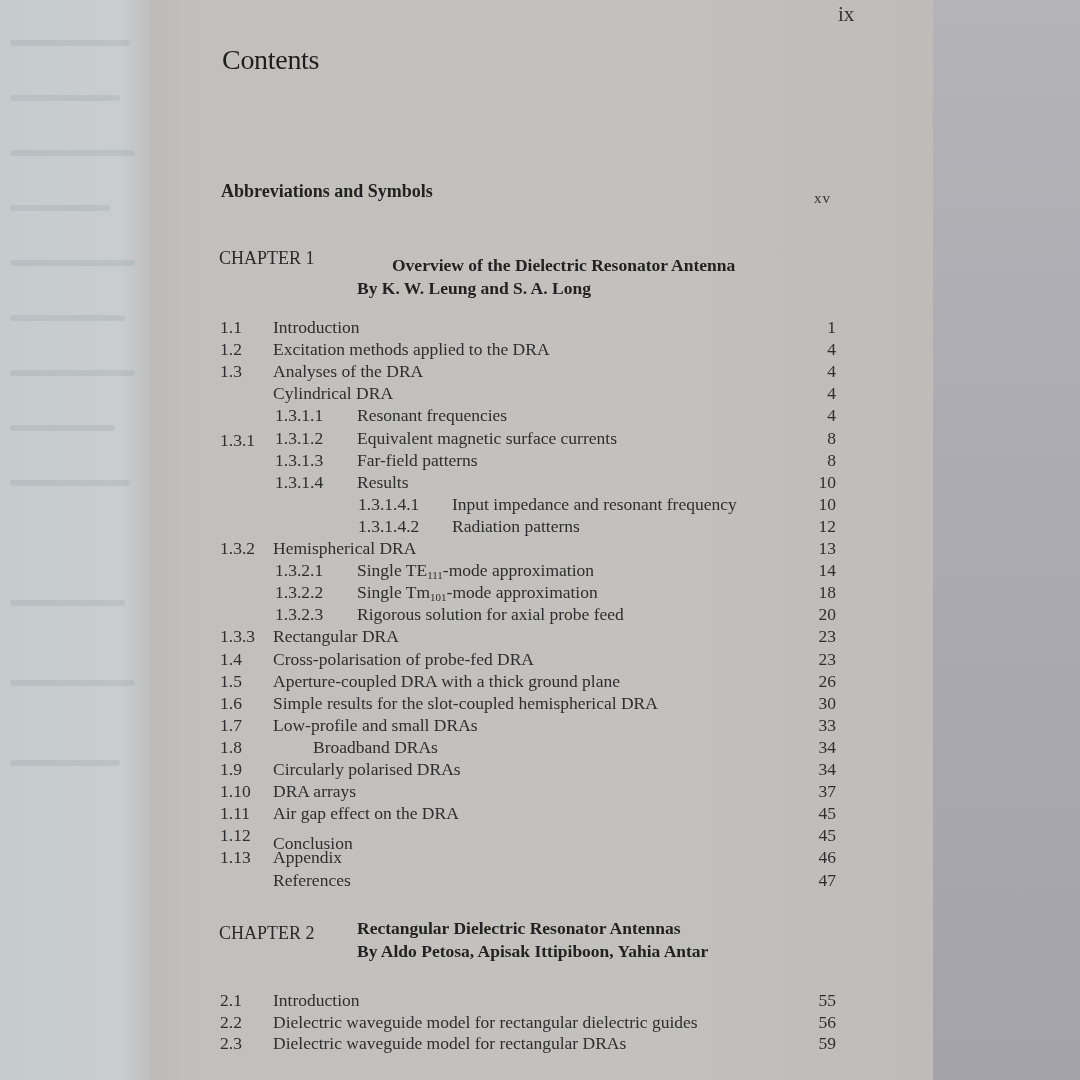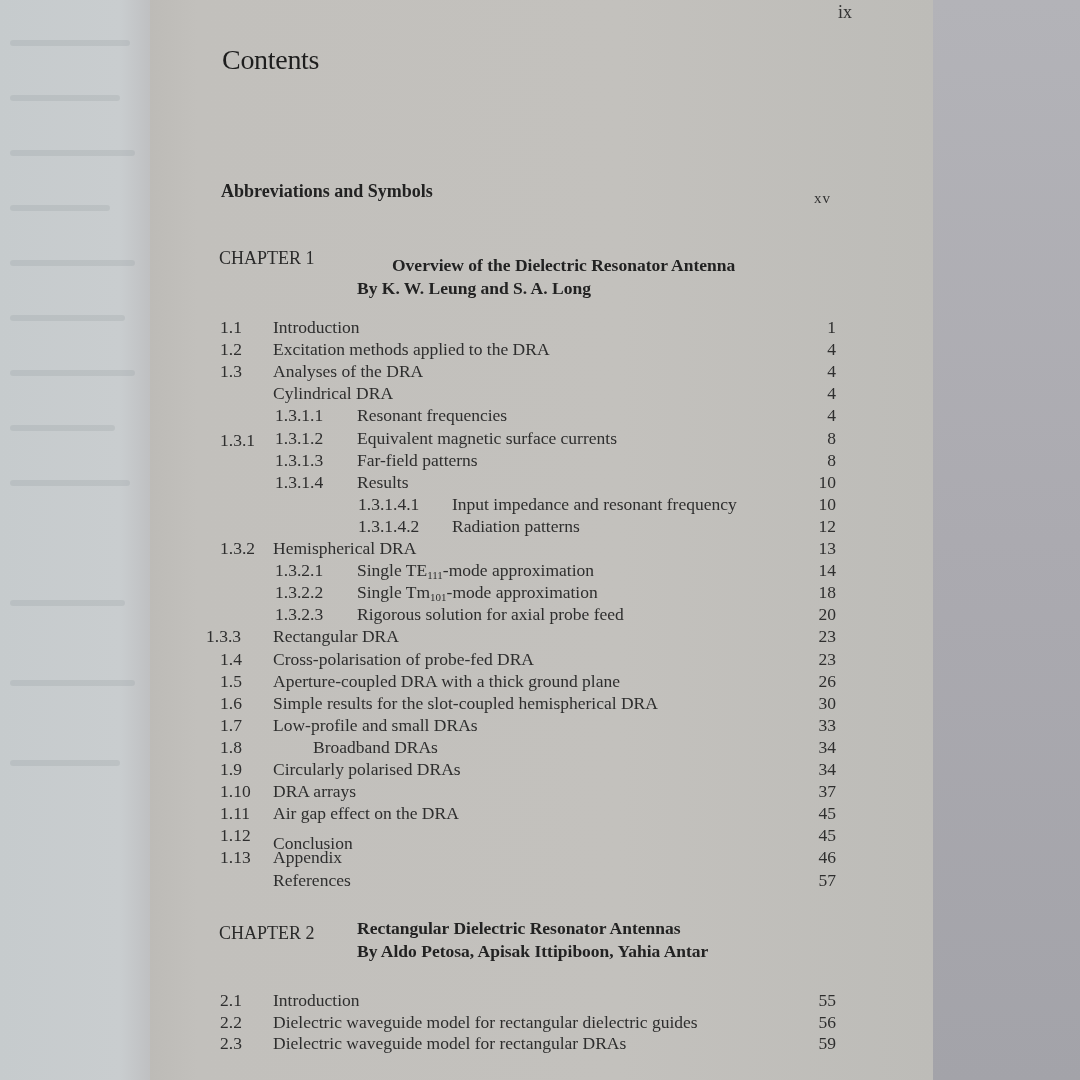--- a/index.html
+++ b/index.html
@@ -19,21 +19,21 @@
   }
   .page {
     position:absolute; left:150px; top:0; width:783px; height:1080px;
     background:linear-gradient(90deg,#bdbbb7 0%,#c2c0bc 6%,#c3c1bd 60%,#bdbcb8 100%);
   }
   .right-bg {
     position:absolute; left:933px; top:0; width:147px; height:1080px;
     background:linear-gradient(180deg,#b3b3b8 0%,#abaab0 50%,#a3a3a9 100%);
   }
   .abs { position:absolute; white-space:nowrap; }
-  .folio { font-size:18px; color:#333; }
+  .folio { font-size:21px; color:#333; }
   .contents-title { font-weight:normal; font-size:28px; color:#1e1e1e; letter-spacing:-0.3px; }
   .front-title { font-weight:bold; font-size:18px; color:#222; }
   .roman { font-size:15px; color:#333; letter-spacing:1px; }
   .chapter-label { font-size:18px; color:#2a2a2a; }
   .chapter-title { font-weight:bold; font-size:17.5px; color:#222; }
   .toc-line { font-size:17.5px; color:#2e2e2e; }
   .toc-page { font-size:17.5px; color:#2e2e2e; text-align:right; width:40px; }
   sub { font-size:11px; vertical-align:-3px; }
 </style>
 </head>
@@ -131,21 +131,21 @@
         <div class="abs toc-line" style="left: 125px; top: 582px;">1.3.2.2</div>
         <div class="abs toc-line" style="left: 207px; top: 582px;"><span>Single Tm</span><sub>101</sub><span>-mode approximation</span></div>
         <div class="abs toc-page" style="left: 646px; top: 582px;">18</div>
       </div>
       <div>
         <div class="abs toc-line" style="left: 125px; top: 604px;">1.3.2.3</div>
         <div class="abs toc-line" style="left: 207px; top: 604px;">Rigorous solution for axial probe feed</div>
         <div class="abs toc-page" style="left: 646px; top: 604px;">20</div>
       </div>
       <div>
-        <div class="abs toc-line" style="left: 56px; top: 626px; text-align: right;">1.3.3</div>
+        <div class="abs toc-line" style="left: 70px; top: 626px; text-align: right;">1.3.3</div>
         <div class="abs toc-line" style="left: 123px; top: 626px;">Rectangular DRA</div>
         <div class="abs toc-page" style="left: 646px; top: 626px;">23</div>
       </div>
       <div>
         <div class="abs toc-line" style="left: 70px; top: 649px;">1.4</div>
         <div class="abs toc-line" style="left: 123px; top: 649px;">Cross-polarisation of probe-fed DRA</div>
         <div class="abs toc-page" style="left: 646px; top: 649px;">23</div>
       </div>
       <div>
         <div class="abs toc-line" style="left: 70px; top: 671px;">1.5</div>
@@ -187,21 +187,21 @@
         <div class="abs toc-line" style="left: 123px; top: 825px; margin-top: 8px;">Conclusion</div>
         <div class="abs toc-page" style="left: 646px; top: 825px;">45</div>
       </div>
       <div>
         <div class="abs toc-line" style="left: 70px; top: 847px; text-align: center;">1.13</div>
         <div class="abs toc-line" style="left: 123px; top: 847px;">Appendix</div>
         <div class="abs toc-page" style="left: 646px; top: 847px;">46</div>
       </div>
       <div>
         <div class="abs toc-line" style="left: 123px; top: 870px;">References</div>
-        <div class="abs toc-page" style="left: 646px; top: 870px;">57</div>
+        <div class="abs toc-page" style="left: 646px; top: 870px;">47</div>
       </div>
       <div class="abs chapter-label" style="left: 69px; top: 923px;">CHAPTER 2</div>
       <div class="abs chapter-title" style="left: 207px; top: 918px;">Rectangular Dielectric Resonator Antennas</div>
       <div class="abs chapter-title" style="left: 207px; top: 941px;">By Aldo Petosa, Apisak Ittipiboon, Yahia Antar</div>
       <div>
         <div class="abs toc-line" style="left: 70px; top: 990px;">2.1</div>
         <div class="abs toc-line" style="left: 123px; top: 990px;">Introduction</div>
         <div class="abs toc-page" style="left: 646px; top: 990px;">55</div>
       </div>
       <div>

